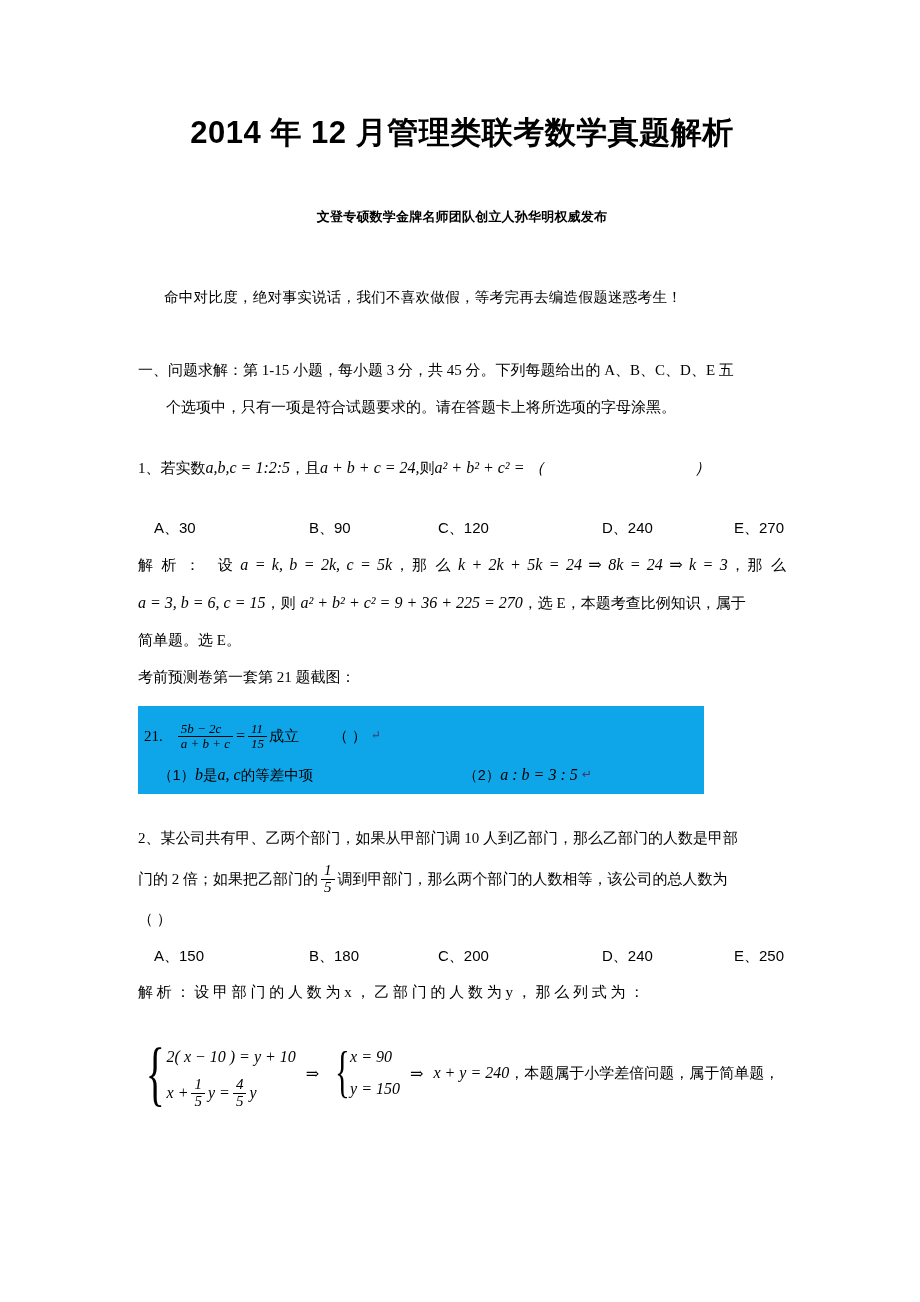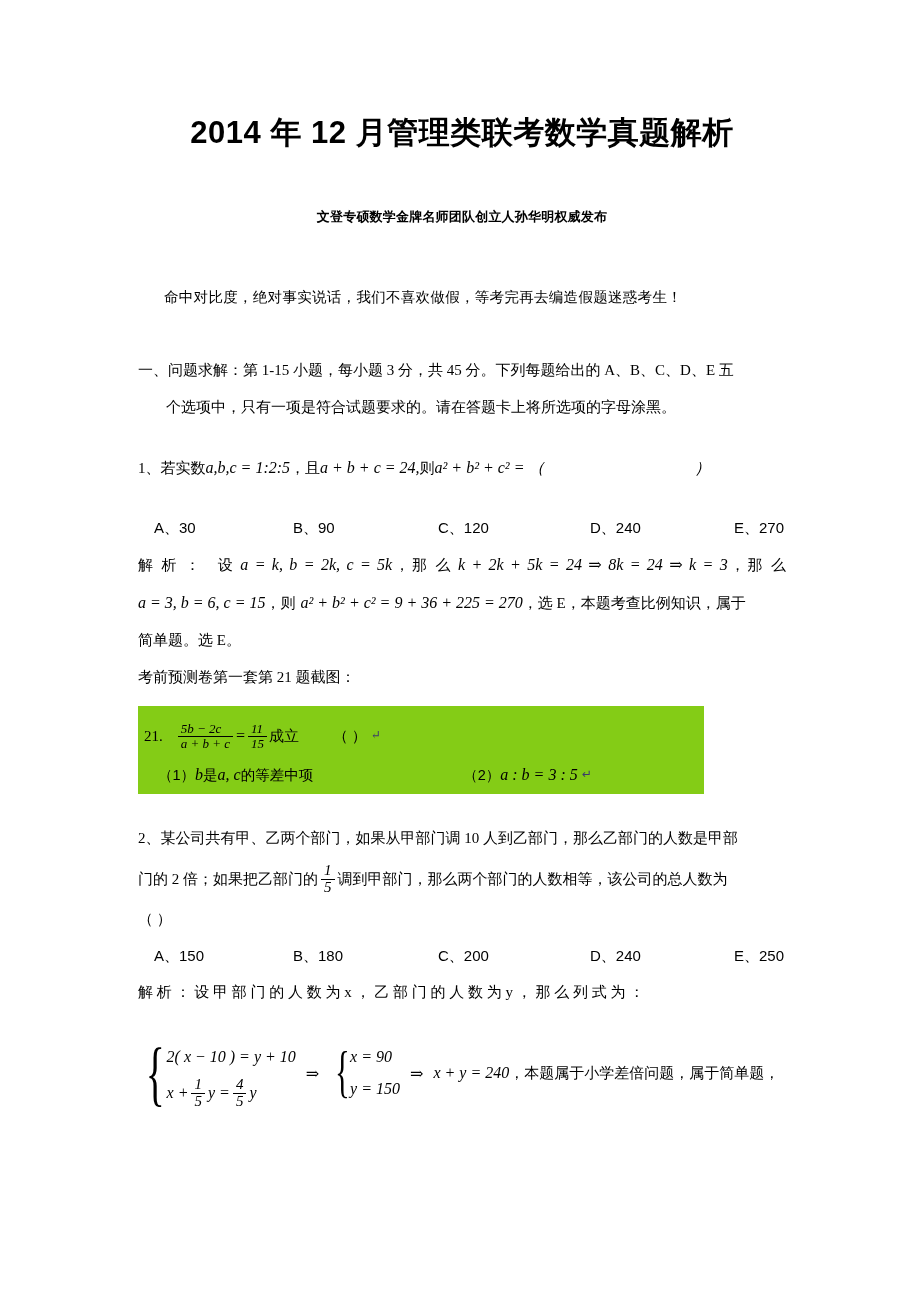--- a/index.html
+++ b/index.html
@@ -82,23 +82,23 @@
   
   .options {
     position: relative;
     height: 36px;
     font-size: 15px;
     line-height: 36px;
     font-family: "Liberation Sans", "DejaVu Sans", sans-serif;
   }
   .options .opt { position: absolute; white-space: nowrap; }
   .opt0 { left: 16px; }
-  .opt1 { left: 155px; }
+  .opt1 { left: 171px; }
   .opt2 { left: 300px; }
-  .opt3 { left: 452px; }
+  .opt3 { left: 464px; }
   .opt4 { left: 596px; text-align: center; }
 
   
   .math {
     font-family: "Liberation Serif", "DejaVu Serif", serif;
     font-style: italic;
     font-size: 16px;
     white-space: nowrap;
   }
   .sp { display: inline-block; width: 5px; }
@@ -119,21 +119,21 @@
 
   .justify-spread {
     text-align: justify;
     text-align-last: justify;
   }
 
   
   .screenshot {
     margin-top: 10px;
     padding: 6px 0 4px 6px;
-    background: #84cc16;
+    background: #0ea5e9;
     width: 560px;
   }
   .ss-line1 {
     font-size: 15px;
     line-height: 46px;
     white-space: nowrap;
     font-family: "Liberation Serif", "DejaVu Serif", serif;
   }
   .ss-line2 {
     font-size: 14.5px;

